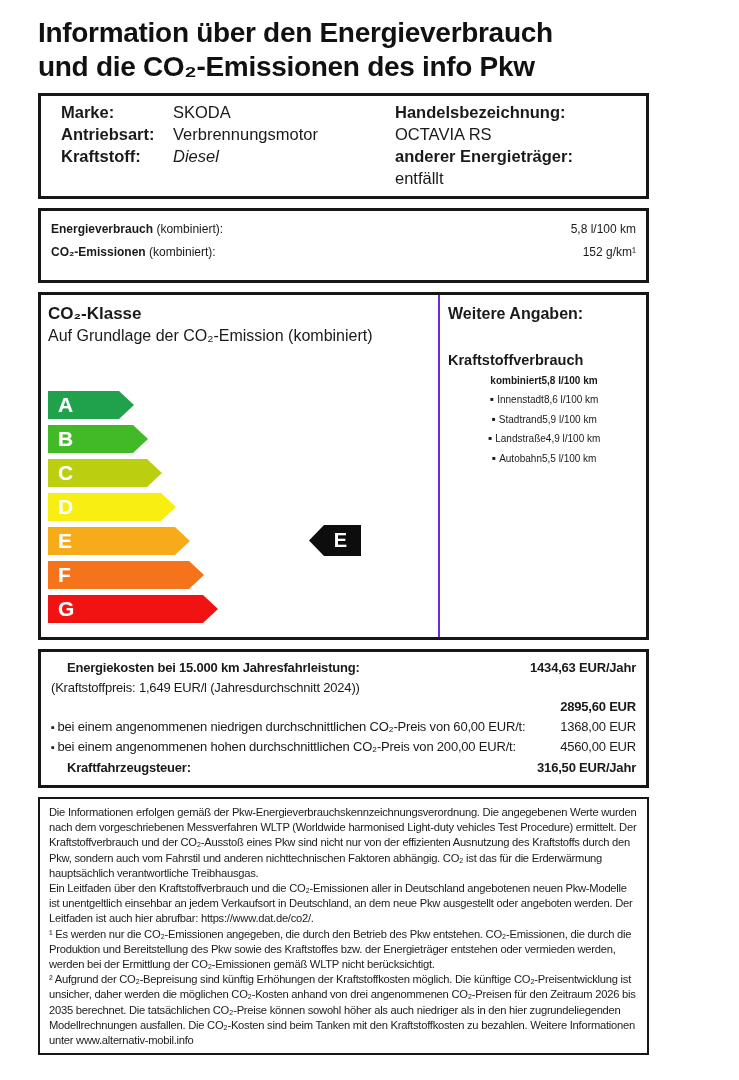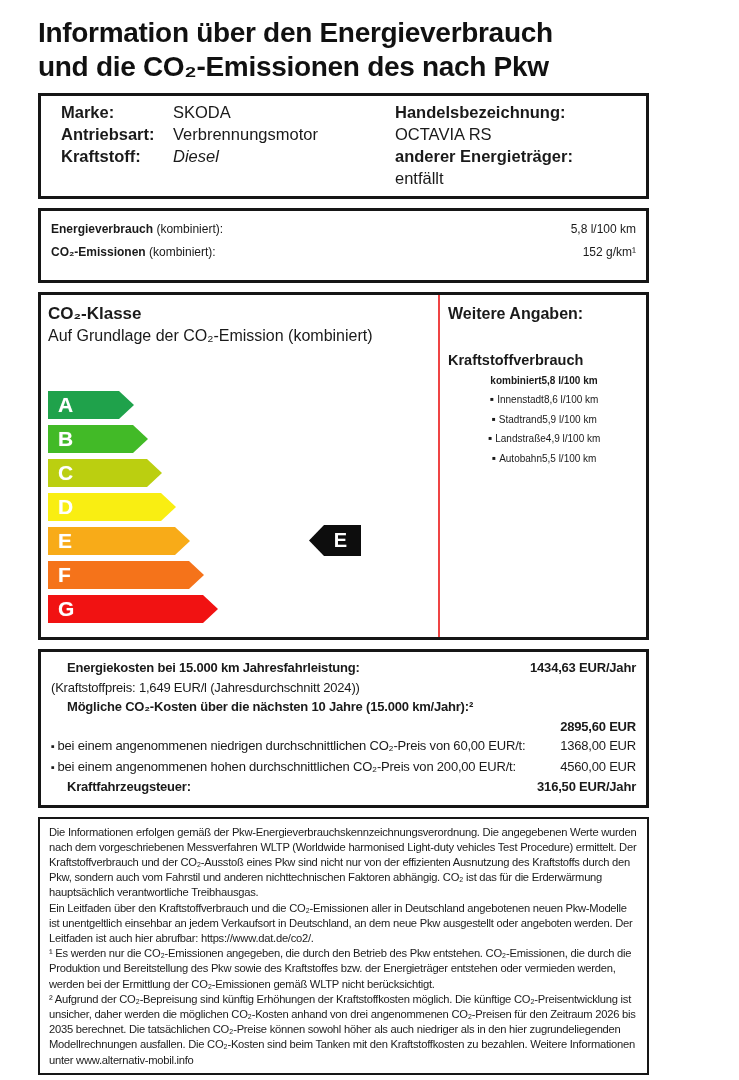--- a/index.html
+++ b/index.html
@@ -27,21 +27,21 @@
   .rows{margin-top:44px;}
   .arrow-row{position:relative;height:28px;margin-bottom:6px;}
   .arrow{height:28px;display:flex;align-items:center;
     clip-path:polygon(0 0, calc(100% - 15px) 0, 100% 50%, calc(100% - 15px) 100%, 0 100%);}
   .arrow-letter{color:#fff;font-weight:bold;font-size:21px;padding-left:10px;line-height:28px;
     text-shadow:0 0 1px rgba(255,255,255,.4);}
   .badge{position:absolute;left:261px;top:-2px;width:52px;height:31px;background:#0d0d0d;
     clip-path:polygon(0 50%, 15px 0, 100% 0, 100% 100%, 15px 100%);
     display:flex;align-items:center;justify-content:center;}
   .badge-letter{color:#fff;font-weight:bold;font-size:20px;padding-left:11px;}
-  .wpanel{width:208px;border-left:2px solid #ef4444;padding:8px 6px 8px 8px;box-sizing:border-box;}
+  .wpanel{width:208px;border-left:2px solid #6d28d9;padding:8px 6px 8px 8px;box-sizing:border-box;}
   .wheading{font-size:16px;font-weight:bold;line-height:21px;}
   .fuel-heading{margin-top:27px;font-size:14.5px;font-weight:bold;line-height:19.5px;}
   .wrow{display:flex;justify-content:center;font-size:10px;line-height:19.5px;}
   .wrow.bold{font-weight:bold;}
   .wlabel.bullet::before{content:"▪ ";font-size:12px;}
   
   .kbox{padding:6px 10px 8px;}
   .korow{display:flex;font-size:13px;line-height:19.5px;letter-spacing:-0.2px;}
   .korow.bold{font-weight:bold;margin-left:16px;}
   .ktext{white-space:nowrap;}
@@ -54,21 +54,21 @@
   .footer{display:flex;justify-content:space-between;margin:9px 34px 0 38px;font-size:12.5px;color:#1a1a1a;}
 </style>
 </head>
 <body>
 
 <div class="page">
   <div class="content">
 
     <div class="title">
       <div>Information über den Energieverbrauch</div>
-      <div>und die CO₂-Emissionen des nach Pkw</div>
+      <div>und die CO₂-Emissionen des info Pkw</div>
     </div>
 
     <div class="box">
       <div class="vgrid">
         <span class="vlabel">Marke:</span>
         <span>SKODA</span>
         <span class="vlabel">Handelsbezeichnung:</span>
 
         <span class="vlabel">Antriebsart:</span>
         <span>Verbrennungsmotor</span>
@@ -166,23 +166,20 @@
 
     <div class="box kbox" id="costs-rows">
         <div class="korow bold">
           <span class="ktext">Energiekosten bei 15.000 km Jahresfahrleistung:</span>
           <span class="kval">1434,63 EUR/Jahr</span>
         </div>
         <div class="korow">
           <span class="ktext">(Kraftstoffpreis: 1,649 EUR/l (Jahresdurchschnitt 2024))</span>
         </div>
         <div class="korow bold">
-          <span class="ktext">Mögliche CO₂-Kosten über die nächsten 10 Jahre (15.000 km/Jahr):²</span>
-        </div>
-        <div class="korow bold">
           <span class="kval">2895,60 EUR</span>
         </div>
         <div class="korow">
           <span class="ktext bullet">bei einem angenommenen niedrigen durchschnittlichen CO₂-Preis von 60,00 EUR/t:</span>
           <span class="kval">1368,00 EUR</span>
         </div>
         <div class="korow">
           <span class="ktext bullet">bei einem angenommenen hohen durchschnittlichen CO₂-Preis von 200,00 EUR/t:</span>
           <span class="kval">4560,00 EUR</span>
         </div>

